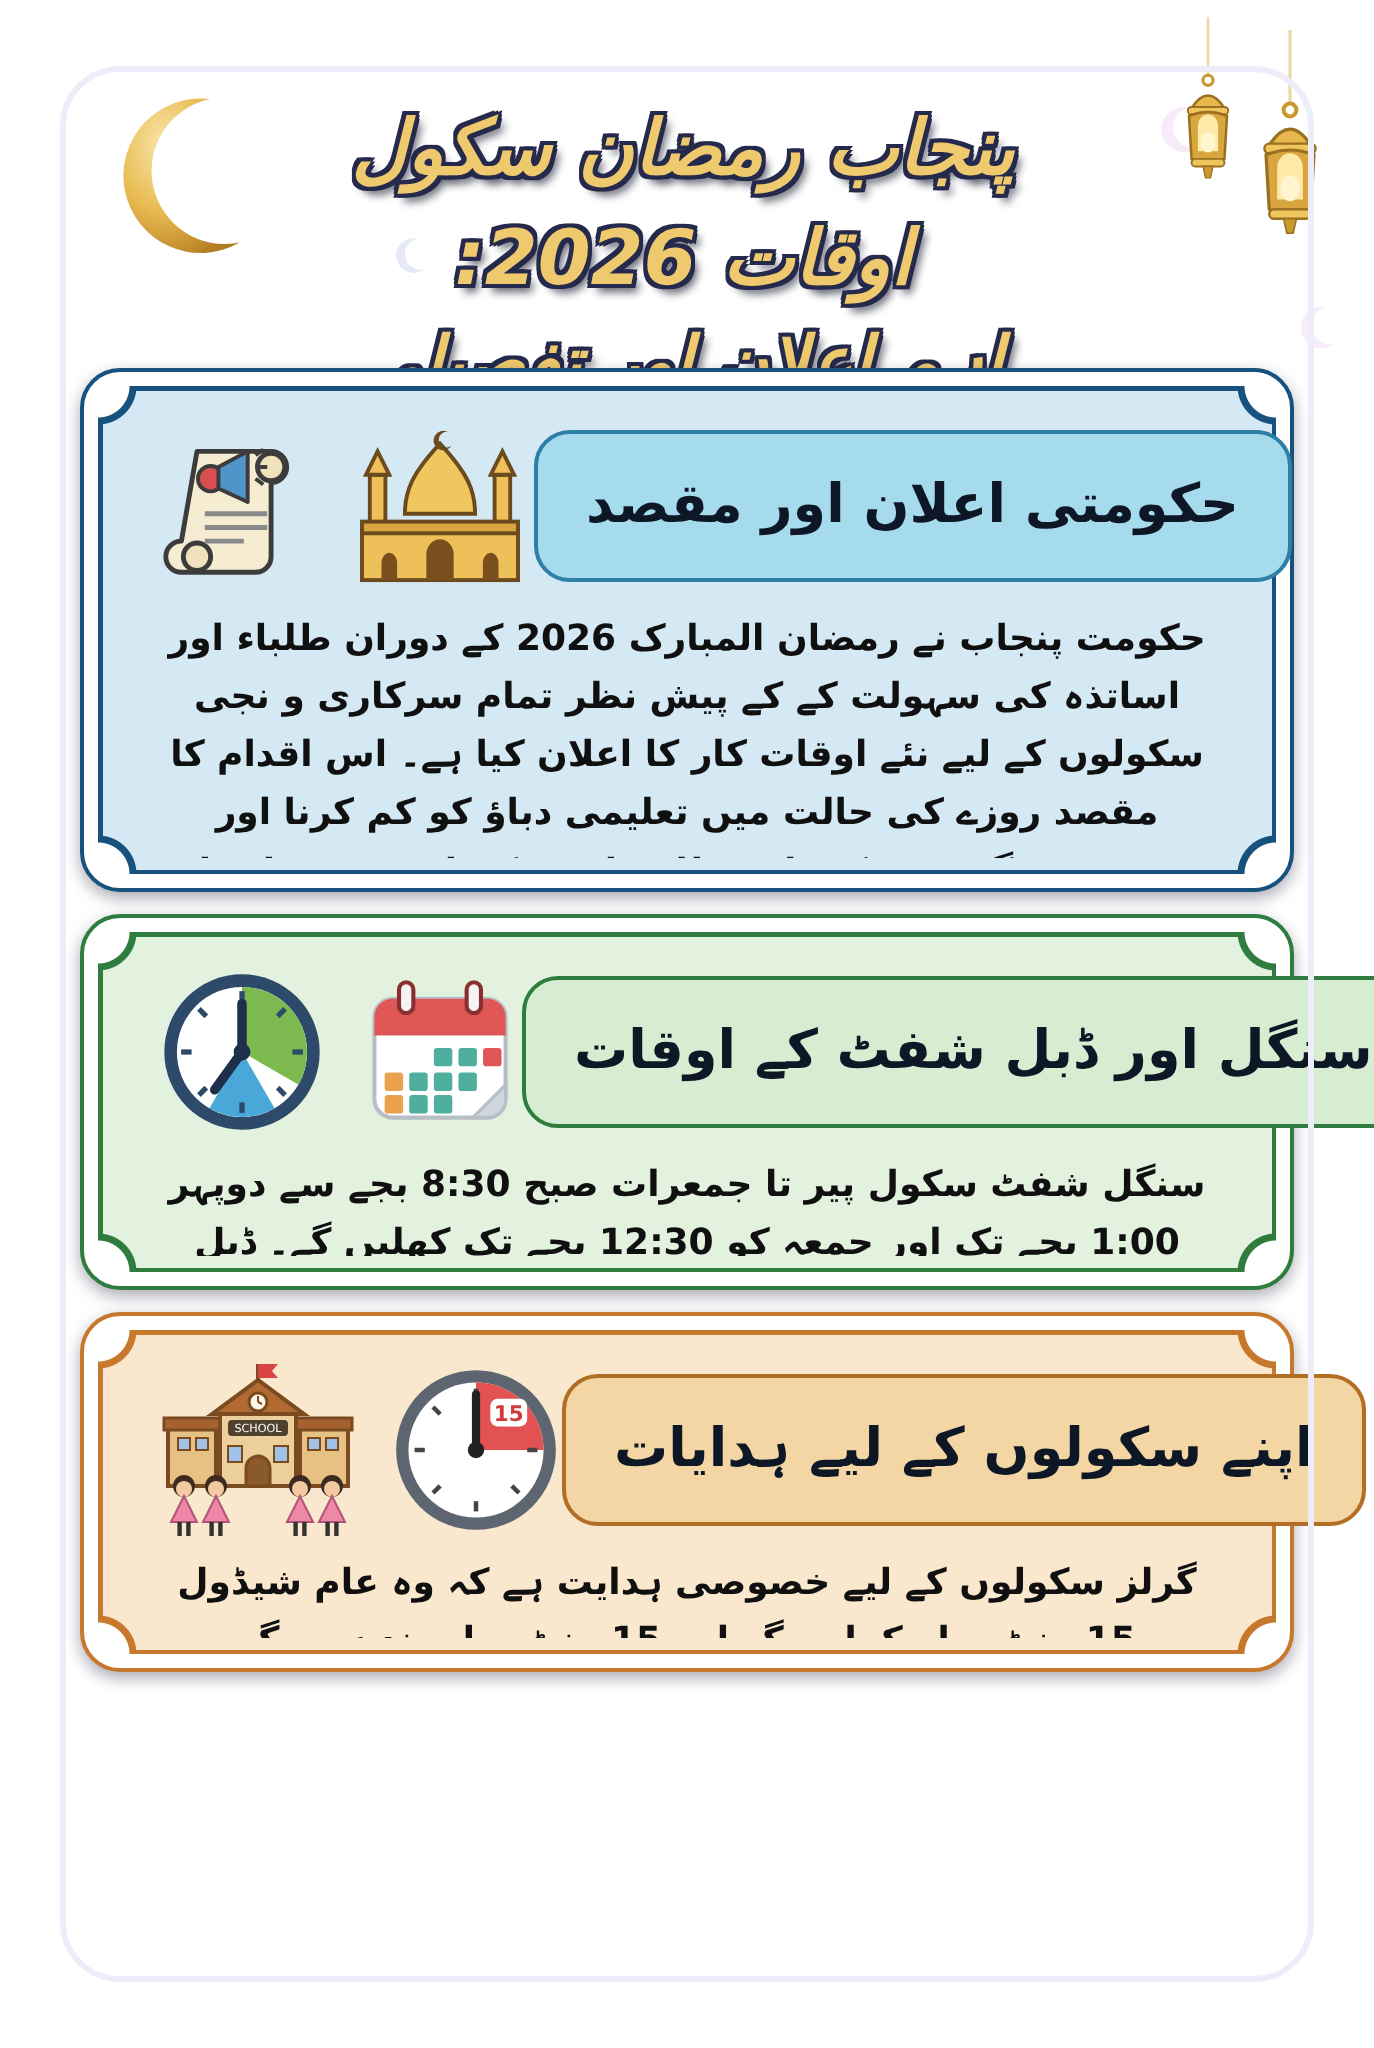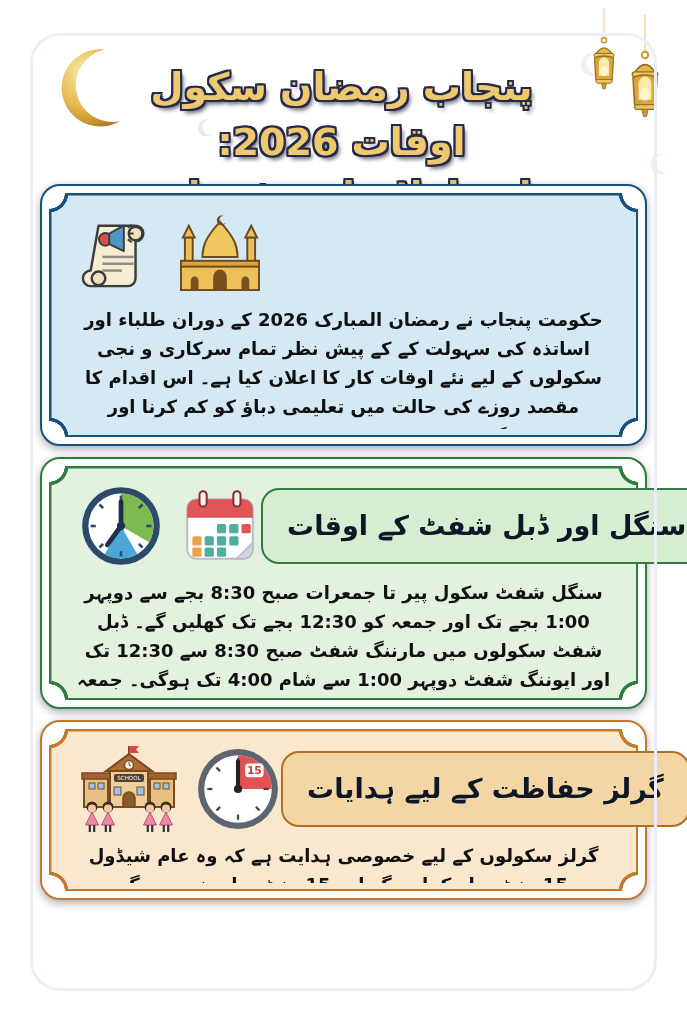--- a/index.html
+++ b/index.html
@@ -17,42 +17,43 @@
   .outer-frame{
     position:absolute;left:30px;right:30px;top:33px;bottom:33px;
     border:3px solid #efecf9;border-radius:30px;pointer-events:none;
   }
   
   .header{position:absolute;left:0;top:0;width:100%;height:180px;}
   .moon{position:absolute;left:48px;top:42px;width:92px;height:96px;}
   .decor-crescent{position:absolute;opacity:.55;}
   .lantern{position:absolute;}
   .titles{
-    position:absolute;left:128px;right:132px;top:60px;
+    position:absolute;left:128px;right:132px;top:47px;
     text-align:center;direction:rtl;
     color:#eec96e;font-weight:bold;
     text-shadow:
       -2px -2px 0 #252a4c, 2px -2px 0 #252a4c, -2px 2px 0 #252a4c, 2px 2px 0 #252a4c,
       0 -2px 0 #252a4c, 0 2px 0 #252a4c, -2px 0 0 #252a4c, 2px 0 0 #252a4c,
       3px 4px 4px rgba(8,10,30,.65);
+    font-style: italic;
   }
   .title-line1{font-size:38px;line-height:1.45;}
   .title-line2{font-size:35px;line-height:1.45;}
   
   .cards{
     position:absolute;left:40px;right:40px;top:184px;
     display:flex;flex-direction:column;gap:11px;
   }
   .card{
     background:#ffffff;border:2px solid var(--line);border-radius:20px;
     padding:7px;box-sizing:border-box;
     box-shadow:0 3px 8px rgba(10,10,40,.35);
   }
   .card.c1{--line:#17517e;--fill:#d5e9f4;--pill-fill:#a6dbee;--pill-line:#2e7fa6;height:262px;}
-  .card.c2{--line:#2f7c3f;--fill:#e3f2df;--pill-fill:#d7edd2;--pill-line:#2f7c3f;height:252px;}
+  .card.c2{--line:#2f7c3f;--fill:#e3f2df;--pill-fill:#d7edd2;--pill-line:#2f7c3f;height:188px;}
   .card.c3{--line:#c6792c;--fill:#f9e8cd;--pill-fill:#f4d6a4;--pill-line:#b26e24;height:180px;}
   
   .panel{
     height:100%;box-sizing:border-box;
     display:flex;flex-direction:column;
     padding:12px 24px 8px;
     background-color:transparent;
     background-image:
       linear-gradient(var(--line),var(--line)),
       linear-gradient(var(--line),var(--line)),
@@ -179,20 +180,23 @@
               <rect x="76" y="24" width="8" height="32" fill="#eec05a" stroke="#6b4a1e" stroke-width="2"></rect>
               <path d="M74 24 L80 12 L86 24 Z" fill="#eec05a" stroke="#6b4a1e" stroke-width="2"></path>
               <path d="M48 8 C33 24 30 33 30 44 L66 44 C66 33 63 24 48 8 Z" fill="#f0c75e" stroke="#6b4a1e" stroke-width="2"></path>
               <path d="M52 2 a5 5 0 1 0 2 7 a4 4 0 1 1 -2 -7 Z" fill="#6b4a1e"></path>
               <rect x="8" y="52" width="80" height="26" fill="#eec05a" stroke="#6b4a1e" stroke-width="2"></rect>
               <rect x="8" y="48" width="80" height="6" fill="#d9a53f" stroke="#6b4a1e" stroke-width="2"></rect>
               <path d="M41 78 v-13 a7 8 0 0 1 14 0 v13 Z" fill="#7a4f1e"></path>
               <path d="M18 78 v-9 a4 5 0 0 1 8 0 v9 Z" fill="#7a4f1e"></path>
               <path d="M70 78 v-9 a4 5 0 0 1 8 0 v9 Z" fill="#7a4f1e"></path>
             </svg>
+          </div>
+          <div class="pill">
+            <h2>حکومتی اعلان اور مقصد</h2>
           </div>
         </div>
         <p class="card-body">حکومت پنجاب نے رمضان المبارک 2026 کے دوران طلباء اور اساتذہ کی سہولت کے کے پیش نظر تمام سرکاری و نجی سکولوں کے لیے نئے اوقات کار کا اعلان کیا ہے۔ اس اقدام کا مقصد روزے کی حالت میں تعلیمی دباؤ کو کم کرنا اور تدریسی سرگرمیوں کو بلا تعطل جاری رکھنا ہے۔ یہ نظر ثانی شدہ شیڈول پورے ماہ رمضان میں نافذ رہے گا۔</p>
       </div>
     </section>
 
     <section class="card c2">
       <div class="panel">
         <div class="card-head">
           <div class="icon-row">
@@ -313,21 +317,21 @@
                 <line x1="21" y1="63" x2="24.5" y2="59.5"></line>
                   <line x1="59.5" y1="24.5" x2="63" y2="21"></line>
               </g>
               <rect x="49" y="17" width="18" height="13.5" rx="3.5" fill="#ffffff"></rect>
               <text x="58" y="27.6" font-size="10.5" font-weight="bold" fill="#d03a3a" text-anchor="middle" font-family="DejaVu Sans, sans-serif">15</text>
               <line x1="42" y1="42" x2="42" y2="15" stroke="#222" stroke-width="4" stroke-linecap="round"></line>
               <circle cx="42" cy="42" r="4" fill="#222"></circle>
             </svg>
           </div>
           <div class="pill">
-            <h2>گرلز حفاظت کے لیے ہدایات</h2>
+            <h2>اپنے سکولوں کے لیے ہدایات</h2>
           </div>
         </div>
         <p class="card-body">گرلز سکولوں کے لیے خصوصی ہدایت ہے کہ وہ عام شیڈول سے 15 منٹ پہلے کھلیں گے اور 15 منٹ پہلے بند ہوں گے۔ یہ قدم طالبات اور عملے کی سہولت اور حفاظت کے لیے اٹھایا گیا ہے۔۔ رمضان کے بعد سکول اپنے معمول کے اوقات پر واپس آ جائیں گے۔ والدین سے گروالدین سے گزارش ہے کہ نئے اوقات نوٹ کر لیں۔</p>
       </div>
     </section>
 
   </div>
 
   <div class="outer-frame"></div>
 </div>

